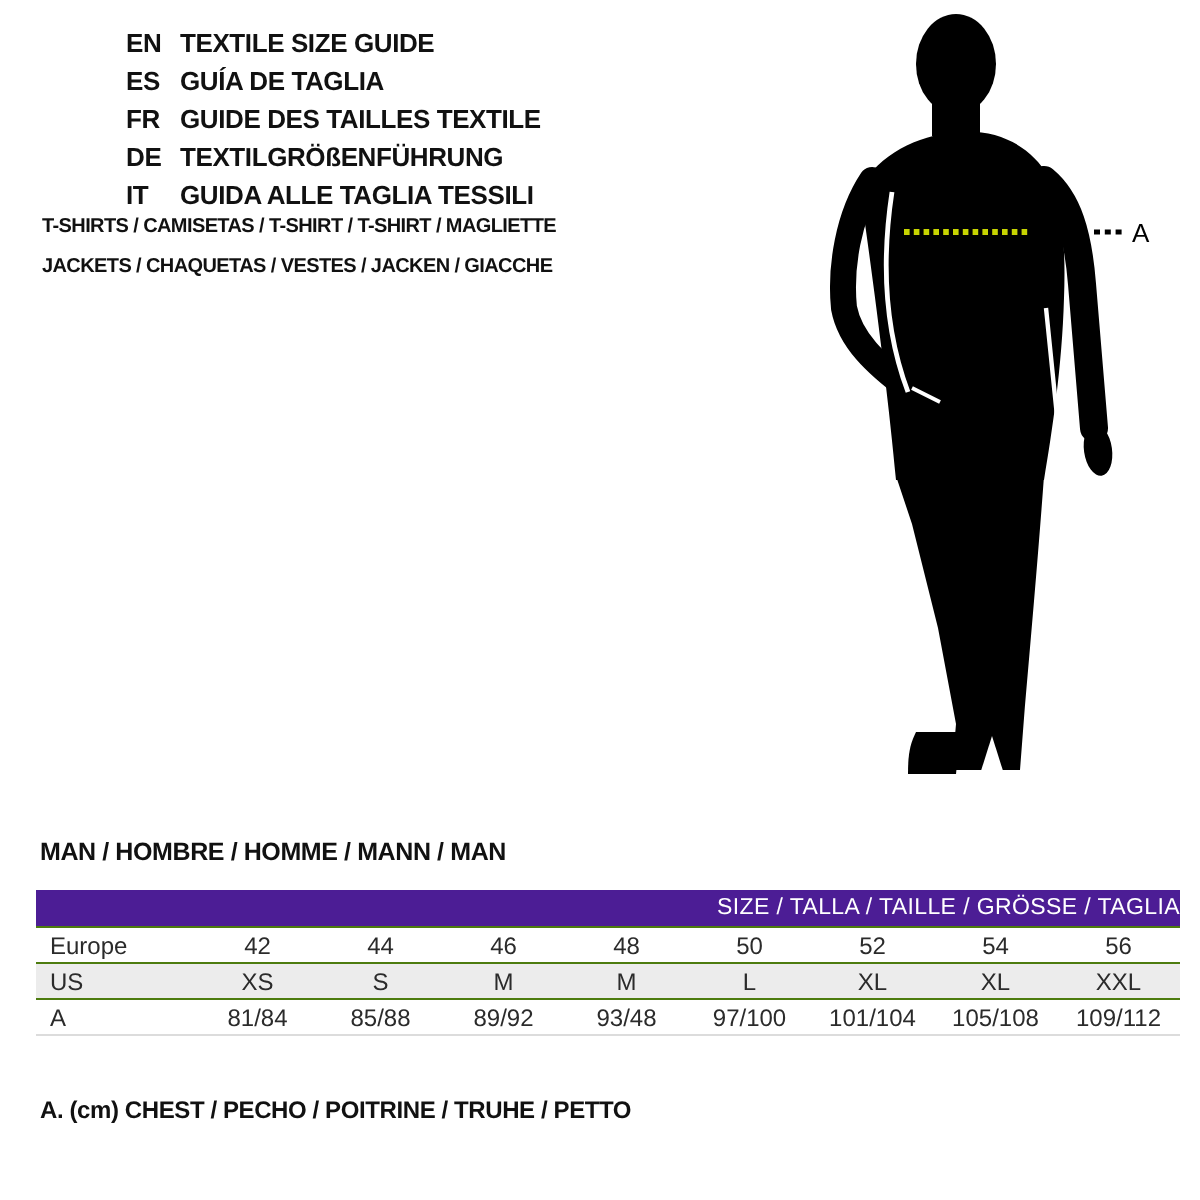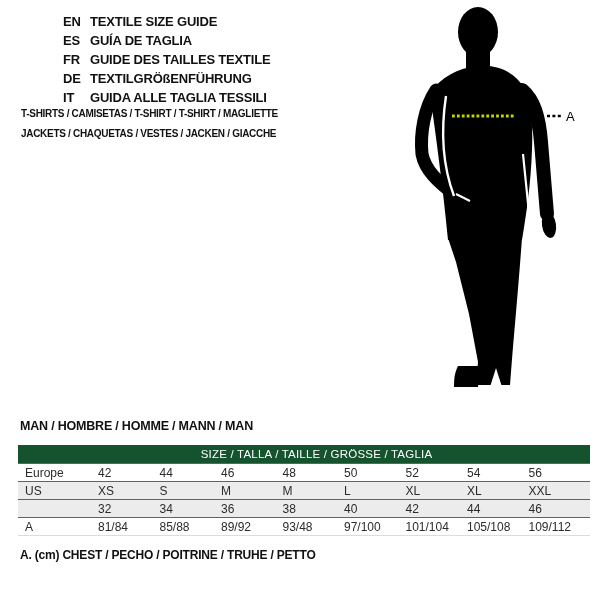--- a/index.html
+++ b/index.html
@@ -19,23 +19,23 @@
   
   .figure{position:absolute;left:412px;top:4px;width:185px;height:392px;}
 
   
   .section-title{position:absolute;left:20px;top:419px;font-weight:bold;font-size:12.5px;
                  letter-spacing:-0.2px;}
 
   
   .size-table{position:absolute;left:18px;top:445px;width:572px;border-collapse:collapse;
               table-layout:fixed;font-size:12px;}
-  .size-table th{background:#14532d;color:#ffffff;font-weight:normal;text-align:center;
+  .size-table th{background:#4c1d95;color:#ffffff;font-weight:normal;text-align:right;
                  font-size:11.5px;height:16px;padding:1px 0 1px 25px;letter-spacing:0.2px;}
-  .size-table td{height:17px;text-align:left;color:#2b2b2b;padding:0;white-space:nowrap;}
+  .size-table td{height:17px;text-align:center;color:#2b2b2b;padding:0;white-space:nowrap;}
   .size-table td.lbl{text-align:left;padding-left:7px;}
   .size-table tbody tr{background:#ffffff;}
   .size-table tbody tr.g{background:#ececec;}
   .size-table tbody tr td{border-top:1px solid #4d7c0f;}
   .size-table tbody tr:last-child td{border-bottom:1px solid #dcdcdc;}
 
   
   .footnote{position:absolute;left:20px;top:548px;font-weight:bold;font-size:12px;
             letter-spacing:-0.2px;}
 </style>
@@ -136,31 +136,20 @@
         <td class="lbl">US</td>
         <td>XS</td>
         <td>S</td>
         <td>M</td>
         <td>M</td>
         <td>L</td>
         <td>XL</td>
         <td>XL</td>
         <td>XXL</td>
       </tr>
-      <tr class="g">
-        <td class="lbl"></td>
-        <td>32</td>
-        <td>34</td>
-        <td>36</td>
-        <td>38</td>
-        <td>40</td>
-        <td>42</td>
-        <td>44</td>
-        <td>46</td>
-      </tr>
       <tr>
         <td class="lbl">A</td>
         <td>81/84</td>
         <td>85/88</td>
         <td>89/92</td>
         <td>93/48</td>
         <td>97/100</td>
         <td>101/104</td>
         <td>105/108</td>
         <td>109/112</td>

